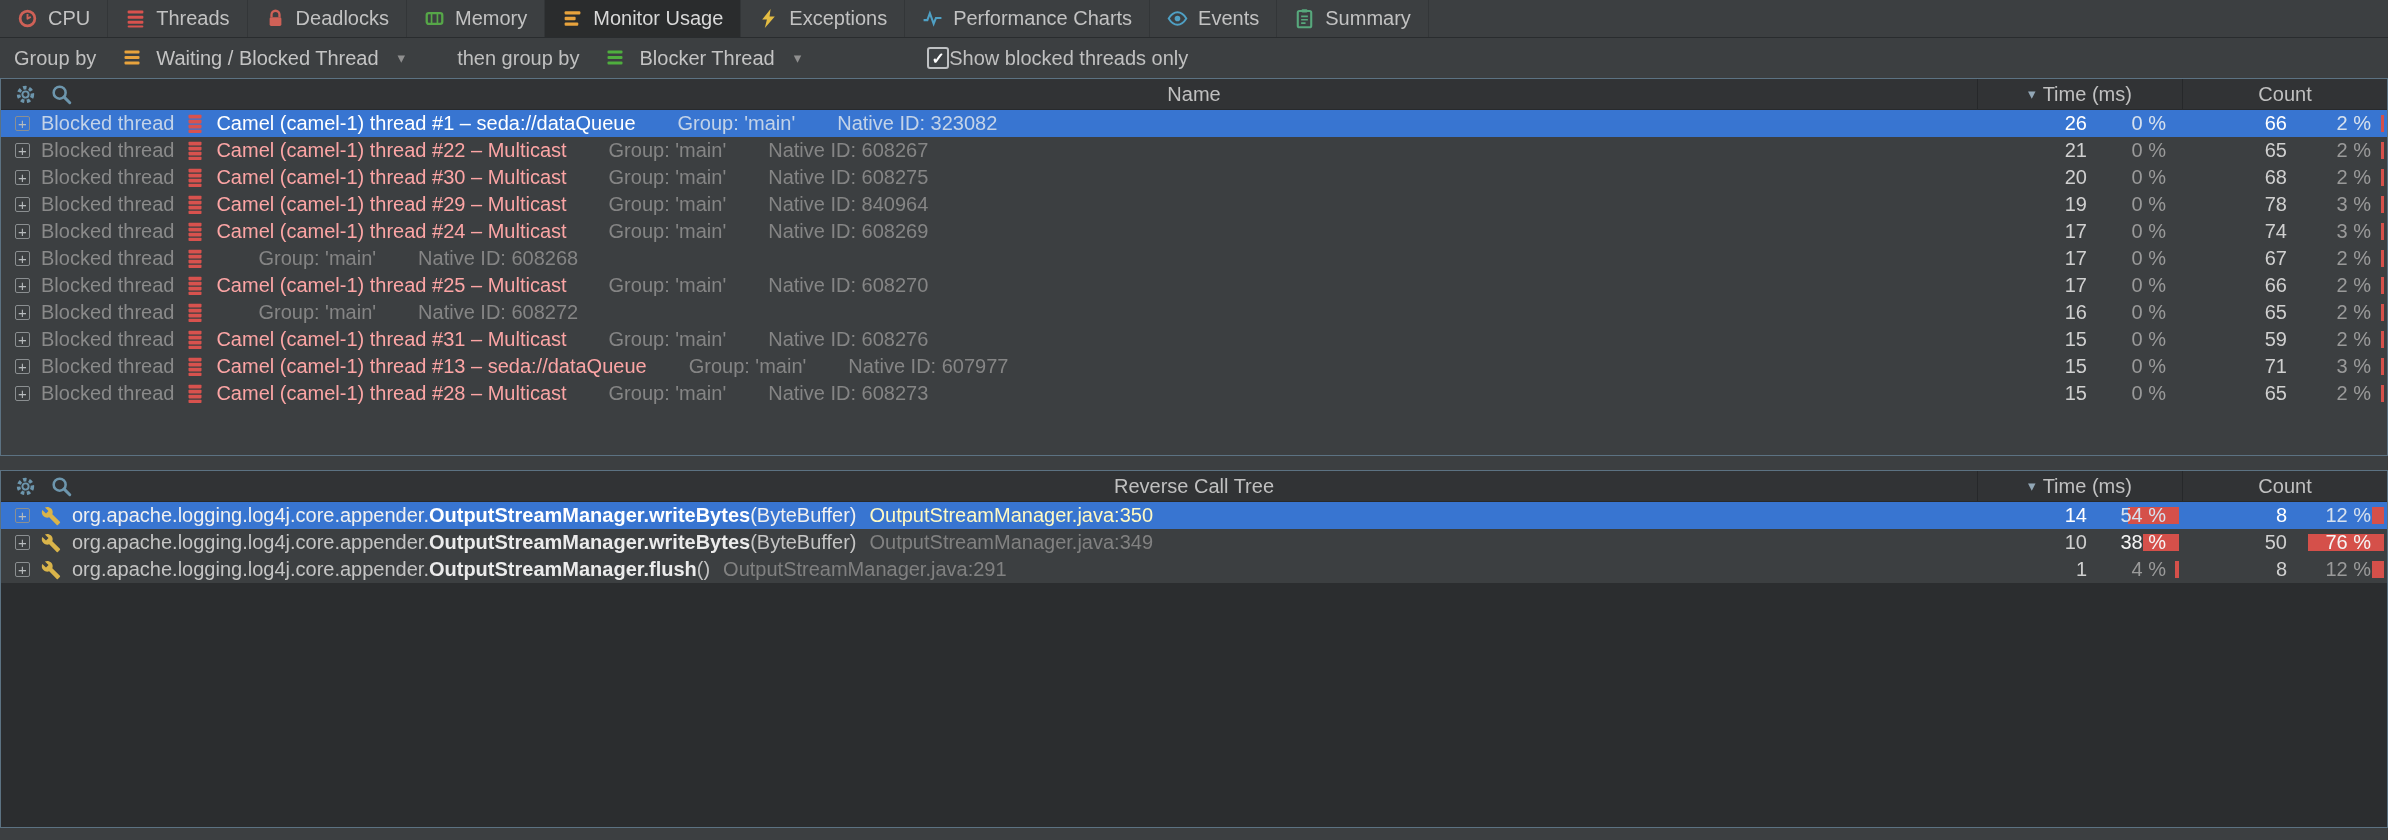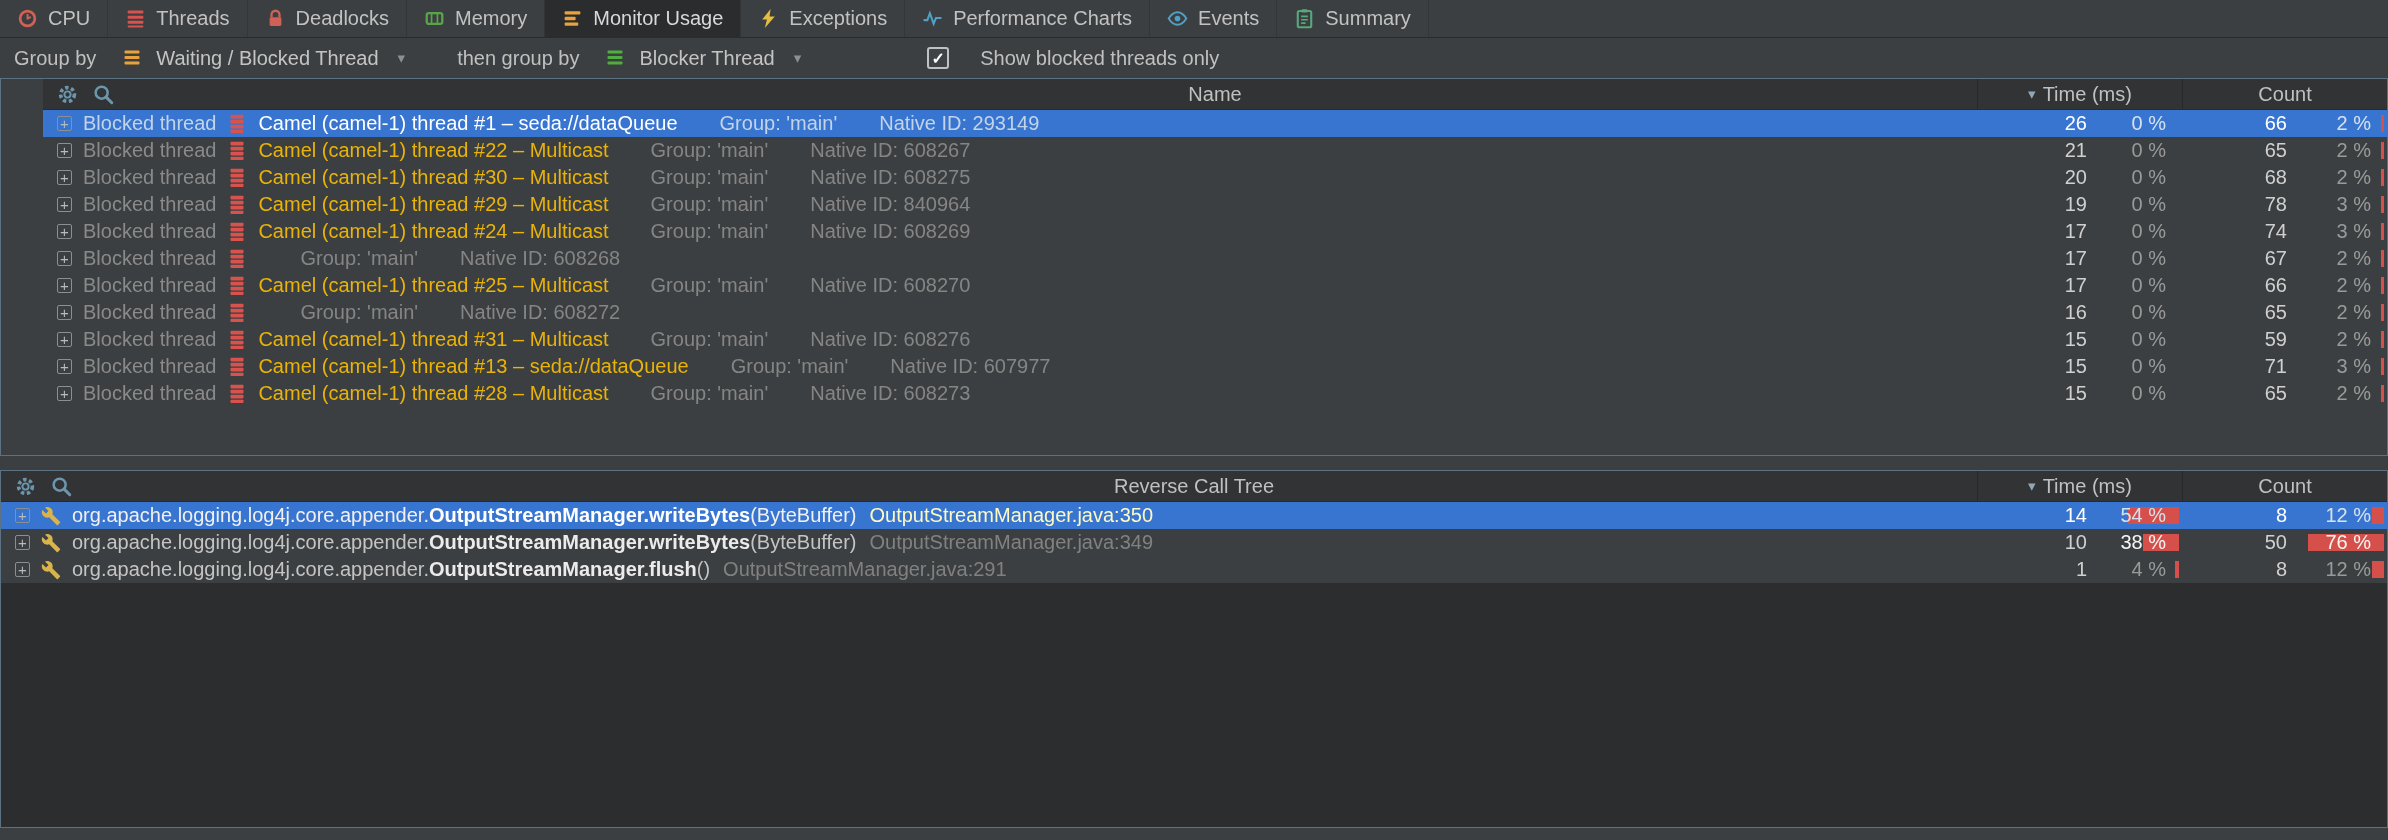--- a/index.html
+++ b/index.html
@@ -36,32 +36,32 @@
     color: #c0c0c0; white-space: nowrap;
   }
   .dropdown {
     display: flex; align-items: center; gap: 14px;
     margin-left: 18px; padding: 3px 8px; cursor: default;
   }
   .dropdown .icon-slot { width: 20px; height: 20px; }
   .dvalue { color: #c4c4c4; }
   .caret { color: #8f8f8f; font-size: 15px; margin-left: 5px; }
   .then-label { margin-left: 44px; }
-  .checkbox-wrap { display: flex; align-items: center; gap: 31px; margin-left: 118px; }
+  .checkbox-wrap { display: flex; align-items: center; gap: 0; margin-left: 118px; }
   .checkbox {
     width: 22px; height: 22px; flex: none;
     border: 2px solid #bfc1c3; border-radius: 3px; background: #3f4346;
     display: flex; align-items: center; justify-content: center;
     color: #ffffff; font-size: 16px; font-weight: bold;
   }
   .checkbox.checked::before { content: "✓"; }
 
   
   .panel { border: 1px solid #5c7282; background: #3c3f41; }
-  .panel-top { height: 378px; padding-left: 42px; }
+  .panel-top { height: 378px; }
   .panel-bottom { height: 358px; display: flex; flex-direction: column; }
   .splitter { height: 14px; background: #3c3f41; }
 
   .panel-header {
     height: 31px; flex: none;
     background: #313335; border-bottom: 1px solid #282a2c;
     display: flex; align-items: center; position: relative;
     color: #c0c0c0; font-size: 20px;
   }
   .hicon { width: 23px; height: 23px; margin-left: 13px; }
@@ -91,21 +91,21 @@
     border: 1px solid #8b8f91; border-radius: 2px; margin-right: 11px;
     color: #b7bbbd;
   }
   .expand::before {
     content: "+"; position: absolute; left: 50%; top: 50%;
     transform: translate(-50%, -55%); font-size: 15px; line-height: 1;
   }
 
   .prefix { color: #8a8a8a; margin-right: 13px; }
   .trow .icon-slot { width: 16px; height: 20px; margin-right: 13px; }
-  .tname { color: #eab308; }
+  .tname { color: #fca5a5; }
   .ginfo { color: #858585; margin-left: 42px; }
 
   .trow.selected .tname { color: #ffffff; }
   .trow.selected .prefix, .trow.selected .ginfo { color: #c3d3e8; }
 
   .num { width: 110px; flex: none; text-align: right; color: #d0d0d0; }
   .cnum { width: 105px; }
   .pct {
     width: 95px; flex: none; position: relative;
     text-align: right; padding-right: 16px; color: #9a9a9a;
@@ -301,21 +301,21 @@
               <g fill="#d8524e">
                 <rect x="1.5" y="0.8" width="13" height="3.6" rx="0.8"></rect>
                 <rect x="1.5" y="5.8" width="13" height="3.6" rx="0.8"></rect>
                 <rect x="1.5" y="10.8" width="13" height="3.6" rx="0.8"></rect>
                 <rect x="1.5" y="15.8" width="13" height="3.2" rx="0.8"></rect>
               </g>
             </svg>
           </span>
     <span class="tname">Camel (camel-1) thread #1 – seda://dataQueue</span>
     <span class="ginfo">Group: 'main'</span>
-    <span class="ginfo">Native ID: 293149</span>
+    <span class="ginfo">Native ID: 323082</span>
     <span class="spacer"></span>
     <span class="num">26</span>
     <span class="pct"><span class="pv">0 %</span></span>
     <span class="num cnum">66</span>
     <span class="pct cpct"><i class="bar" style="width: 2%;"></i><span class="pv">2 %</span></span>
   </div>
 
   <div class="row trow">
     <span class="expand"></span>
     <span class="prefix">Blocked thread</span>

